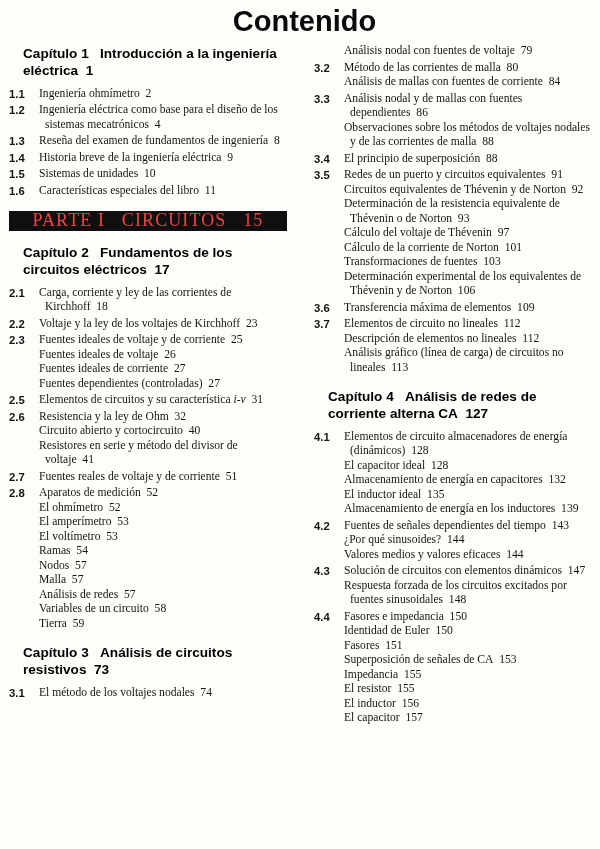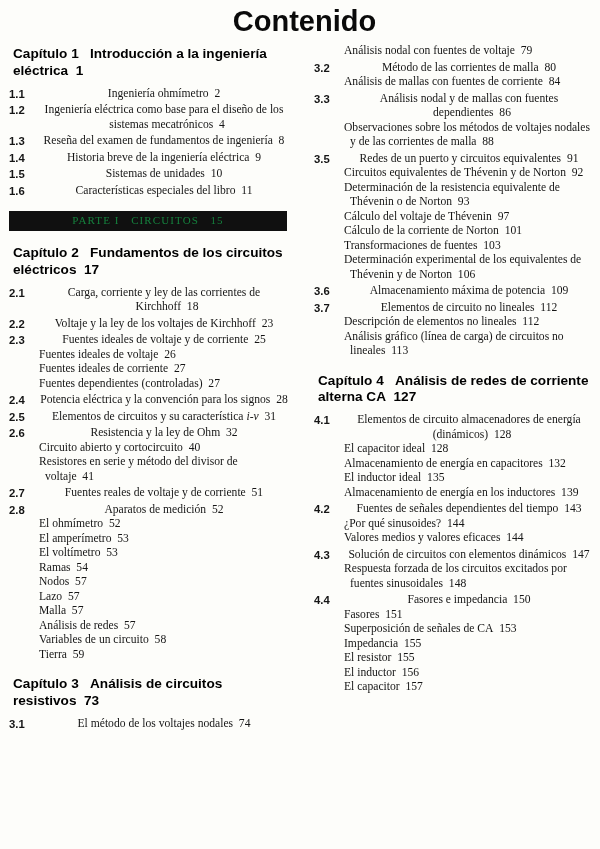--- a/index.html
+++ b/index.html
@@ -28,45 +28,45 @@
   .col {
     width: 280px; flex: 0 0 280px;
     font-size: 11.6px;
     line-height: 14.5px;
   }
   .chapter {
     font-family: "Liberation Sans", sans-serif;
     font-weight: 700;
     font-size: 13.6px;
     line-height: 16.8px;
-    margin: 14px 0 7px 4px;
+    margin: 14px 0 7px 14px;
     color: #000;
   }
   .col .chapter:first-child { margin-top: 2px; }
   .entry {
     position: relative;
     padding-left: 36px;
     text-indent: -6px;
   }
-  .entry.section { margin-top: 2px; text-align: center; }
+  .entry.section { margin-top: 2px; }
   .entry .num {
     position: absolute;
     left: 0; top: 0;
     text-indent: 0;
     font-family: "Liberation Sans", sans-serif;
     font-weight: 700;
     font-size: 11.3px;
   }
   .part-banner {
     background: #101010;
-    color: #15803d;
+    color: #ef4444;
     margin: 13px 2px 9px 0;
     padding: 2px 6px 3px 6px;
     text-align: center;
-    font-size: 11px;
+    font-size: 18px;
     line-height: 15px;
     letter-spacing: 1.1px;
   }
   .pg { white-space: nowrap; }
 </style>
 </head>
 <body>
 
 <div class="page">
   <h1 class="title">Contenido</h1>
@@ -80,69 +80,69 @@
         <div class="entry section"><span class="num">1.5</span><span class="txt">Sistemas de unidades</span><span class="pg">&nbsp;&nbsp;10</span></div>
         <div class="entry section"><span class="num">1.6</span><span class="txt">Características especiales del libro</span><span class="pg">&nbsp;&nbsp;11</span></div>
         <div class="part-banner"><span>PARTE I&nbsp;&nbsp;&nbsp;CIRCUITOS</span><span class="pg">&nbsp;&nbsp;&nbsp;15</span></div>
         <div class="chapter"><span>Capítulo 2&nbsp;&nbsp;&nbsp;Fundamentos de los circuitos eléctricos</span><span class="pg">&nbsp;&nbsp;17</span></div>
         <div class="entry section"><span class="num">2.1</span><span class="txt">Carga, corriente y ley de las corrientes de Kirchhoff</span><span class="pg">&nbsp;&nbsp;18</span></div>
         <div class="entry section"><span class="num">2.2</span><span class="txt">Voltaje y la ley de los voltajes de Kirchhoff</span><span class="pg">&nbsp;&nbsp;23</span></div>
         <div class="entry section"><span class="num">2.3</span><span class="txt">Fuentes ideales de voltaje y de corriente</span><span class="pg">&nbsp;&nbsp;25</span></div>
         <div class="entry sub"><span class="txt">Fuentes ideales de voltaje</span><span class="pg">&nbsp;&nbsp;26</span></div>
         <div class="entry sub"><span class="txt">Fuentes ideales de corriente</span><span class="pg">&nbsp;&nbsp;27</span></div>
         <div class="entry sub"><span class="txt">Fuentes dependientes (controladas)</span><span class="pg">&nbsp;&nbsp;27</span></div>
-        <div class="entry section"><span class="num">2.4</span><span class="txt">Potencia eléctrica y la convención para los signos</span><span class="pg">&nbsp;&nbsp;28</span></div>
         <div class="entry section"><span class="num">2.5</span><span class="txt">Elementos de circuitos y su característica <i>i-v</i></span><span class="pg">&nbsp;&nbsp;31</span></div>
         <div class="entry section"><span class="num">2.6</span><span class="txt">Resistencia y la ley de Ohm</span><span class="pg">&nbsp;&nbsp;32</span></div>
         <div class="entry sub"><span class="txt">Circuito abierto y cortocircuito</span><span class="pg">&nbsp;&nbsp;40</span></div>
         <div class="entry sub"><span class="txt">Resistores en serie y método del divisor de voltaje</span><span class="pg">&nbsp;&nbsp;41</span></div>
         <div class="entry section"><span class="num">2.7</span><span class="txt">Fuentes reales de voltaje y de corriente</span><span class="pg">&nbsp;&nbsp;51</span></div>
         <div class="entry section"><span class="num">2.8</span><span class="txt">Aparatos de medición</span><span class="pg">&nbsp;&nbsp;52</span></div>
         <div class="entry sub"><span class="txt">El ohmímetro</span><span class="pg">&nbsp;&nbsp;52</span></div>
         <div class="entry sub"><span class="txt">El amperímetro</span><span class="pg">&nbsp;&nbsp;53</span></div>
         <div class="entry sub"><span class="txt">El voltímetro</span><span class="pg">&nbsp;&nbsp;53</span></div>
         <div class="entry sub"><span class="txt">Ramas</span><span class="pg">&nbsp;&nbsp;54</span></div>
         <div class="entry sub"><span class="txt">Nodos</span><span class="pg">&nbsp;&nbsp;57</span></div>
-        <div class="entry sub"><span class="txt">Lazo</span><span class="pg">&nbsp;&nbsp;57</span></div>
         <div class="entry sub"><span class="txt">Malla</span><span class="pg">&nbsp;&nbsp;57</span></div>
         <div class="entry sub"><span class="txt">Análisis de redes</span><span class="pg">&nbsp;&nbsp;57</span></div>
         <div class="entry sub"><span class="txt">Variables de un circuito</span><span class="pg">&nbsp;&nbsp;58</span></div>
         <div class="entry sub"><span class="txt">Tierra</span><span class="pg">&nbsp;&nbsp;59</span></div>
         <div class="chapter"><span>Capítulo 3&nbsp;&nbsp;&nbsp;Análisis de circuitos resistivos</span><span class="pg">&nbsp;&nbsp;73</span></div>
         <div class="entry section"><span class="num">3.1</span><span class="txt">El método de los voltajes nodales</span><span class="pg">&nbsp;&nbsp;74</span></div>
       </div>
     <div class="col" id="col-right">
         <div class="entry sub"><span class="txt">Análisis nodal con fuentes de voltaje</span><span class="pg">&nbsp;&nbsp;79</span></div>
         <div class="entry section"><span class="num">3.2</span><span class="txt">Método de las corrientes de malla</span><span class="pg">&nbsp;&nbsp;80</span></div>
         <div class="entry sub"><span class="txt">Análisis de mallas con fuentes de corriente</span><span class="pg">&nbsp;&nbsp;84</span></div>
         <div class="entry section"><span class="num">3.3</span><span class="txt">Análisis nodal y de mallas con fuentes dependientes</span><span class="pg">&nbsp;&nbsp;86</span></div>
         <div class="entry sub"><span class="txt">Observaciones sobre los métodos de voltajes nodales y de las corrientes de malla</span><span class="pg">&nbsp;&nbsp;88</span></div>
+        <div class="entry section"><span class="num">3.4</span><span class="txt">El principio de superposición</span><span class="pg">&nbsp;&nbsp;88</span></div>
         <div class="entry section"><span class="num">3.5</span><span class="txt">Redes de un puerto y circuitos equivalentes</span><span class="pg">&nbsp;&nbsp;91</span></div>
         <div class="entry sub"><span class="txt">Circuitos equivalentes de Thévenin y de Norton</span><span class="pg">&nbsp;&nbsp;92</span></div>
         <div class="entry sub"><span class="txt">Determinación de la resistencia equivalente de Thévenin o de Norton</span><span class="pg">&nbsp;&nbsp;93</span></div>
         <div class="entry sub"><span class="txt">Cálculo del voltaje de Thévenin</span><span class="pg">&nbsp;&nbsp;97</span></div>
         <div class="entry sub"><span class="txt">Cálculo de la corriente de Norton</span><span class="pg">&nbsp;&nbsp;101</span></div>
         <div class="entry sub"><span class="txt">Transformaciones de fuentes</span><span class="pg">&nbsp;&nbsp;103</span></div>
         <div class="entry sub"><span class="txt">Determinación experimental de los equivalentes de Thévenin y de Norton</span><span class="pg">&nbsp;&nbsp;106</span></div>
-        <div class="entry section"><span class="num">3.6</span><span class="txt">Almacenamiento máxima de potencia</span><span class="pg">&nbsp;&nbsp;109</span></div>
+        <div class="entry section"><span class="num">3.6</span><span class="txt">Transferencia máxima de elementos</span><span class="pg">&nbsp;&nbsp;109</span></div>
         <div class="entry section"><span class="num">3.7</span><span class="txt">Elementos de circuito no lineales</span><span class="pg">&nbsp;&nbsp;112</span></div>
         <div class="entry sub"><span class="txt">Descripción de elementos no lineales</span><span class="pg">&nbsp;&nbsp;112</span></div>
         <div class="entry sub"><span class="txt">Análisis gráfico (línea de carga) de circuitos no lineales</span><span class="pg">&nbsp;&nbsp;113</span></div>
         <div class="chapter"><span>Capítulo 4&nbsp;&nbsp;&nbsp;Análisis de redes de corriente alterna CA</span><span class="pg">&nbsp;&nbsp;127</span></div>
         <div class="entry section"><span class="num">4.1</span><span class="txt">Elementos de circuito almacenadores de energía (dinámicos)</span><span class="pg">&nbsp;&nbsp;128</span></div>
         <div class="entry sub"><span class="txt">El capacitor ideal</span><span class="pg">&nbsp;&nbsp;128</span></div>
         <div class="entry sub"><span class="txt">Almacenamiento de energía en capacitores</span><span class="pg">&nbsp;&nbsp;132</span></div>
         <div class="entry sub"><span class="txt">El inductor ideal</span><span class="pg">&nbsp;&nbsp;135</span></div>
         <div class="entry sub"><span class="txt">Almacenamiento de energía en los inductores</span><span class="pg">&nbsp;&nbsp;139</span></div>
         <div class="entry section"><span class="num">4.2</span><span class="txt">Fuentes de señales dependientes del tiempo</span><span class="pg">&nbsp;&nbsp;143</span></div>
         <div class="entry sub"><span class="txt">¿Por qué sinusoides?</span><span class="pg">&nbsp;&nbsp;144</span></div>
         <div class="entry sub"><span class="txt">Valores medios y valores eficaces</span><span class="pg">&nbsp;&nbsp;144</span></div>
         <div class="entry section"><span class="num">4.3</span><span class="txt">Solución de circuitos con elementos dinámicos</span><span class="pg">&nbsp;&nbsp;147</span></div>
         <div class="entry sub"><span class="txt">Respuesta forzada de los circuitos excitados por fuentes sinusoidales</span><span class="pg">&nbsp;&nbsp;148</span></div>
         <div class="entry section"><span class="num">4.4</span><span class="txt">Fasores e impedancia</span><span class="pg">&nbsp;&nbsp;150</span></div>
+        <div class="entry sub"><span class="txt">Identidad de Euler</span><span class="pg">&nbsp;&nbsp;150</span></div>
         <div class="entry sub"><span class="txt">Fasores</span><span class="pg">&nbsp;&nbsp;151</span></div>
         <div class="entry sub"><span class="txt">Superposición de señales de CA</span><span class="pg">&nbsp;&nbsp;153</span></div>
         <div class="entry sub"><span class="txt">Impedancia</span><span class="pg">&nbsp;&nbsp;155</span></div>
         <div class="entry sub"><span class="txt">El resistor</span><span class="pg">&nbsp;&nbsp;155</span></div>
         <div class="entry sub"><span class="txt">El inductor</span><span class="pg">&nbsp;&nbsp;156</span></div>
         <div class="entry sub"><span class="txt">El capacitor</span><span class="pg">&nbsp;&nbsp;157</span></div>
       </div>
   </div>
 </div>
 

